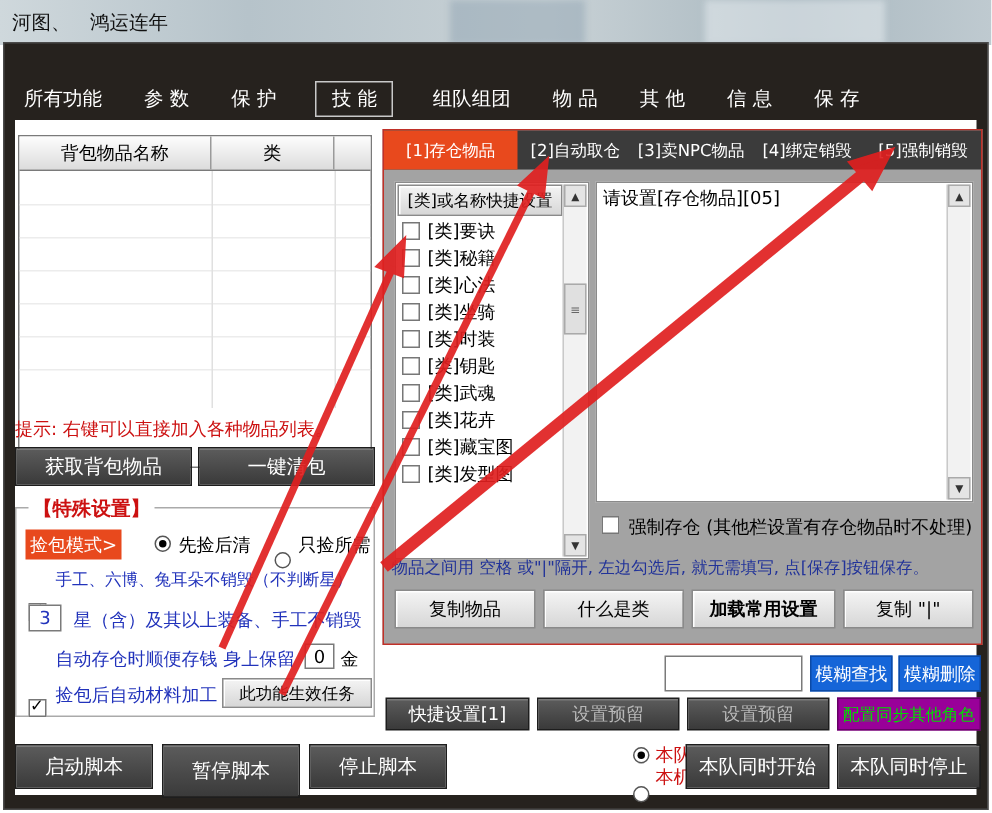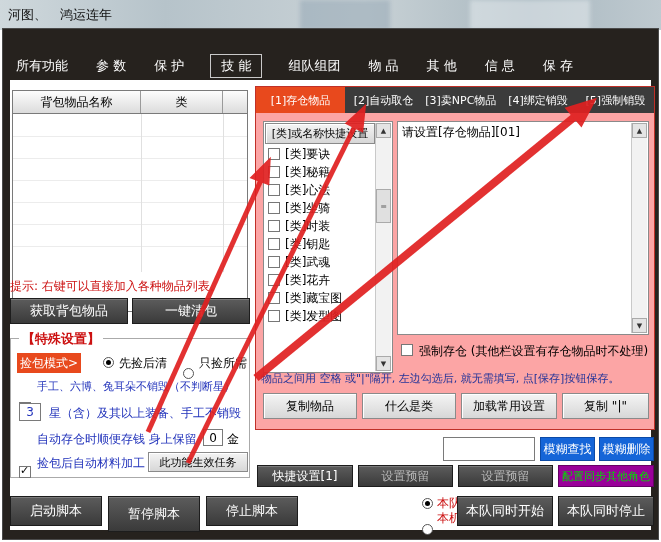--- a/index.html
+++ b/index.html
@@ -49,21 +49,21 @@
   .pickmode{background:#e8491d;color:#fff;font-size:12px;display:flex;align-items:center;justify-content:center;}
   .radio{width:11px;height:11px;border:1px solid #555;border-radius:50%;background:#fff;box-sizing:border-box;position:relative;}
   .radio.on::after{content:"";position:absolute;left:2px;top:2px;width:5px;height:5px;border-radius:50%;background:#000;}
   .cbox{width:12px;height:12px;border:1px solid #777;background:#fff;box-sizing:border-box;position:relative;font-size:11px;}
   .cbox.on::after{content:"✓";position:absolute;left:0px;top:-3px;color:#000;font-weight:bold;}
   .bluetxt{color:#2233bb;}
   .blktxt{color:#000;}
   .inp{border:1px solid #7a7a7a;background:#fff;box-sizing:border-box;font-size:12px;display:flex;align-items:center;justify-content:center;}
 
   
-  .rpanel{left:245px;top:6px;width:400px;height:344px;border:1px solid #c03028;box-sizing:border-box;background:#fca5a5;}
+  .rpanel{left:245px;top:6px;width:400px;height:344px;border:1px solid #c03028;box-sizing:border-box;background:#a3a3a3;}
   .tabbar{position:absolute;left:0;top:0;width:398px;height:26px;background:#3b3b3b;display:flex;}
   .tab{color:#fff;font-size:11px;display:flex;align-items:center;justify-content:center;flex:1;white-space:nowrap;}
   .tab.active{background:#e8491d;flex:1.15;}
 
   .list{position:absolute;left:7px;top:34px;width:130px;height:252px;border:1px solid #8a8a8a;box-sizing:border-box;background:#fff;}
   .list-head{position:absolute;left:1px;top:1px;width:110px;height:21px;font-size:11px;}
   .list-body{position:absolute;left:1px;top:23px;width:111px;height:182px;overflow:hidden;}
   .li{height:18px;display:flex;align-items:center;gap:5px;padding-left:3px;font-size:12px;color:#000;white-space:nowrap;}
   .sbar{position:absolute;top:1px;right:1px;width:15px;bottom:1px;background:#f2f2f2;border-left:1px solid #c9c9c9;}
   .sbtn{position:absolute;left:0;width:15px;height:15px;background:#e4e4e4;border:1px solid #aaa;box-sizing:border-box;
@@ -218,35 +218,35 @@
           </div>
       </div>
       <div class="sbar">
         <div class="sbtn" style="top:0;">▲</div>
         <div class="sthumb" style="top:66px;height:34px;">≡</div>
         <div class="sbtn" style="bottom:0;">▼</div>
       </div>
     </div>
 
     <div class="tarea">
-      <div class="tarea-text">请设置[存仓物品][01]</div>
+      <div class="tarea-text">请设置[存仓物品][05]</div>
       <div class="sbar">
         <div class="sbtn" style="top:0;">▲</div>
         <div class="sbtn" style="bottom:0;">▼</div>
       </div>
     </div>
 
     <div class="abs cbox" style="left:145px;top:257px;"></div>
     <div class="abs blktxt" style="left:163px;top:256px;font-size:12px;white-space:nowrap;">强制存仓 (其他栏设置有存仓物品时不处理)</div>
 
     <div class="hint">物品之间用 空格 或"|"隔开, 左边勾选后, 就无需填写, 点[保存]按钮保存。</div>
 
     <div class="abs btn btn-gray" style="left:7px;top:306px;width:94px;height:26px;">复制物品</div>
     <div class="abs btn btn-gray" style="left:106px;top:306px;width:94px;height:26px;">什么是类</div>
-    <div class="abs btn btn-gray" style="left:205px;top:306px;width:96px;height:26px;">加载常用设置</div>
+    <div class="abs btn btn-gray" style="left:205px;top:306px;width:96px;height:26px;font-weight:bold;">加载常用设置</div>
     <div class="abs btn btn-gray" style="left:306px;top:306px;width:87px;height:26px;">复制 "|"</div>
   </div>
 
   <div class="abs inp" style="left:433px;top:357px;width:92px;height:24px;"></div>
   <div class="abs btn btn-blue" style="left:530px;top:357px;width:55px;height:24px;">模糊查找</div>
   <div class="abs btn btn-blue" style="left:589px;top:357px;width:55px;height:24px;">模糊删除</div>
 
   <div class="abs btn btn-dark" style="left:247px;top:385px;width:96px;height:22px;font-size:12px;">快捷设置[1]</div>
   <div class="abs btn btn-dark" style="left:348px;top:385px;width:95px;height:22px;font-size:12px;color:#b8b8b8;">设置预留</div>
   <div class="abs btn btn-dark" style="left:448px;top:385px;width:95px;height:22px;font-size:12px;color:#b8b8b8;">设置预留</div>

